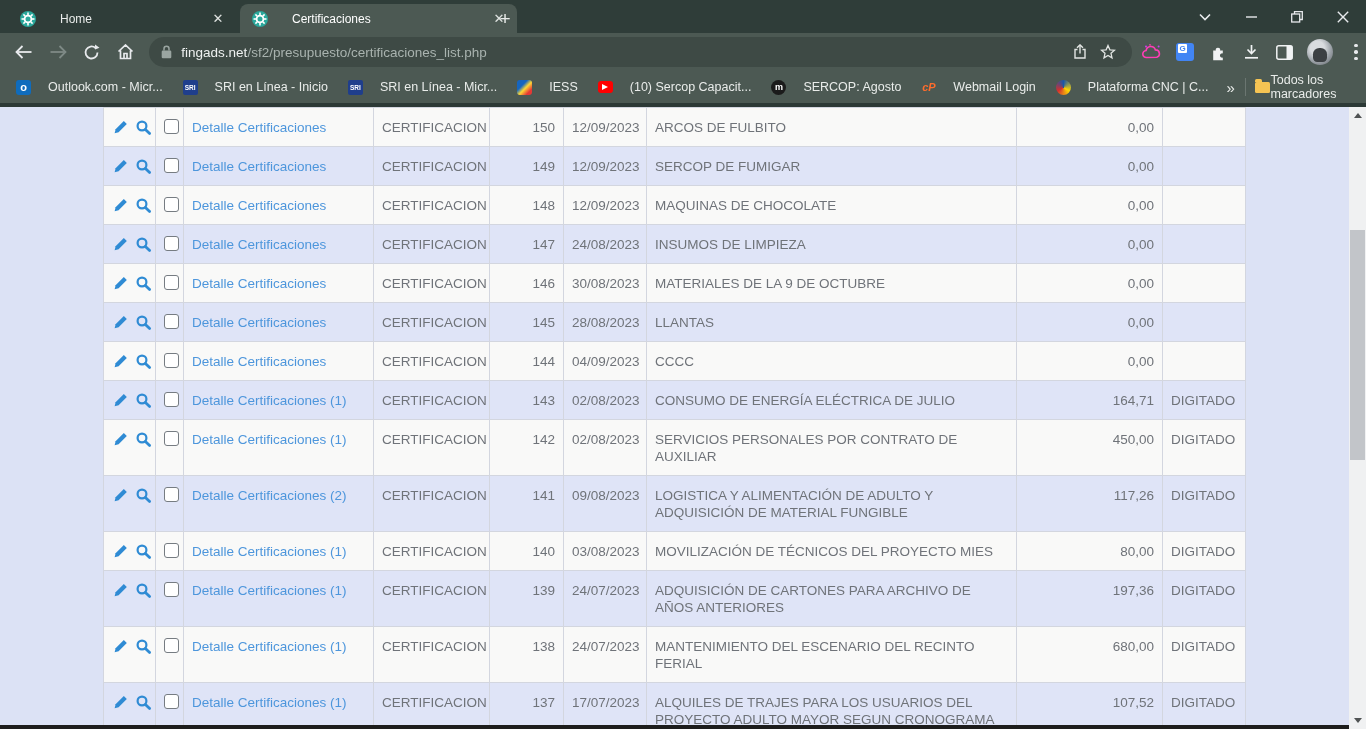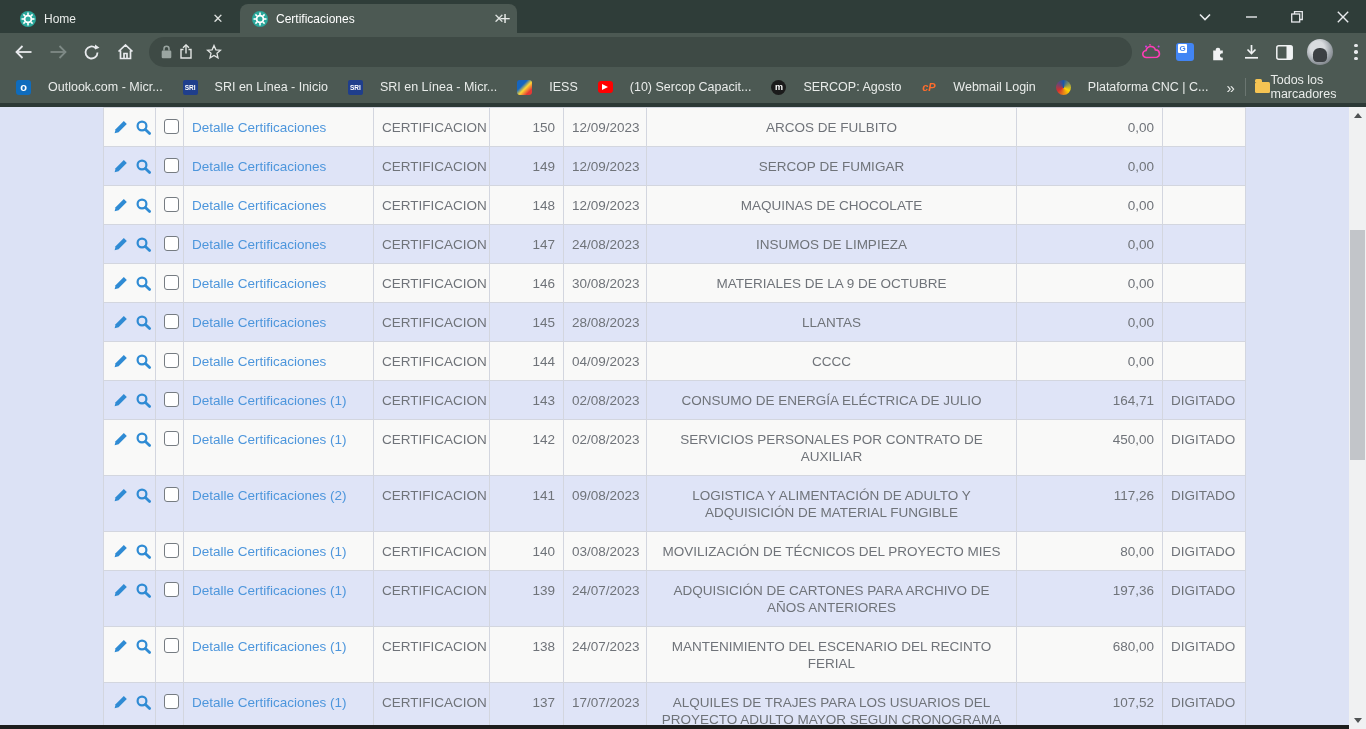--- a/index.html
+++ b/index.html
@@ -7,21 +7,21 @@
     --rowwhite:#f9f9f8; --rowalt:#dfe4f7; --cellborder:#d3d6df; --txt:#6f7379;
     --link:#4d96dc; --iconblue:#2f8bd4; --chromeicon:#e8eaed; --dimicon:#7e8a86;
   }
   *{box-sizing:border-box; margin:0; padding:0;}
   html,body{width:1366px; height:729px; overflow:hidden;}
   body{font-family:"Liberation Sans","DejaVu Sans",sans-serif; background:#fff; position:relative;}
   .browser{position:absolute; inset:0; width:1366px; height:729px;}
 
   
   .tabbar{position:absolute; left:0; top:0; width:1366px; height:33px; background:var(--frame);}
-  .tab{position:absolute; top:4px; height:29px; display:flex; align-items:center; gap:8px; padding:0 10px 0 12px; color:#e9ecea; font-size:12px;}
+  .tab{position:absolute; top:4px; height:29px; display:flex; align-items:center; gap:24px; padding:0 10px 0 12px; color:#e9ecea; font-size:12px;}
   .tab.inactive{left:8px; width:228px;}
   .tab.active{left:240px; width:277px; background:var(--surface); border-radius:8px 8px 0 0; color:#fff;}
   .tab .title{flex:1; overflow:hidden; white-space:nowrap;}
   .tab .close{font-size:13px; color:#dfe3e1; width:16px; height:16px; line-height:15px; text-align:center; border-radius:50%;}
   .favicon{width:16px; height:16px; flex:0 0 16px;}
   .newtab{position:absolute; left:492px; top:6px; width:26px; height:26px; color:#e9ecea; font-size:19px; line-height:25px; text-align:center; border-radius:50%;}
   .wincontrols{position:absolute; right:0; top:0; height:33px; display:flex; align-items:center;}
   .wbtn{width:46px; height:33px; display:flex; align-items:center; justify-content:center;}
 
   
@@ -71,21 +71,21 @@
   table.grid td{border-right:1px solid var(--cellborder); border-bottom:1px solid var(--cellborder); vertical-align:top; padding:11px 8px 10px 8px; font-size:13.5px; color:var(--txt); line-height:17px; overflow:hidden;}
   table.grid{border-left:1px solid var(--cellborder); border-top:1px solid var(--cellborder);}
   tr.alt td{background:var(--rowalt);}
   tr.even td{background:var(--rowwhite);}
   td.c-icons{padding:10px 4px 8px 8px; white-space:nowrap;}
   td.c-icons svg{vertical-align:top;}
   td.c-check{padding-top:11px; text-align:center;}
   input.rowcheck{appearance:none; -webkit-appearance:none; width:15px; height:15px; border:1px solid #767c82; border-radius:3px; background:#fff; vertical-align:top;}
   td.c-linkcell a{color:var(--link); text-decoration:none;}
   td.c-num,td.c-amount{text-align:right; padding-right:10px;}
-  td.c-desc{padding-right:10px;text-align:center;}
+  td.c-desc{padding-right:10px;}
 
   
   .scrollbar{position:absolute; right:0; top:0; width:17px; height:622px; background:#f0f1f2;}
   .sb-btn{position:absolute; left:0; width:17px; height:17px; display:flex; align-items:center; justify-content:center;}
   .sb-up{top:0;} .sb-down{bottom:0;}
   .tri-up{border-left:4px solid transparent; border-right:4px solid transparent; border-bottom:5px solid #505354;}
   .tri-down{border-left:4px solid transparent; border-right:4px solid transparent; border-top:5px solid #505354;}
   .sb-thumb{position:absolute; left:1px; top:123px; width:15px; height:230px; background:#c2c5c9;}
 
   .bottomstrip{position:absolute; left:0; top:618px; width:1349px; height:4px; background:#1d1d1d;}
@@ -189,20 +189,21 @@
     <div class="navbtn">
         <svg width="17" height="16" viewBox="0 0 17 16">
           <path d="M1.5 7.5 L8.5 1 L15.5 7.5 M3.5 6.5 V14.5 H13.5 V6.5 M7 14.5 V9.5 H10 V14.5" fill="none" stroke="#e8eaed" stroke-width="1.7"></path>
         </svg>
       </div>
     <div class="omnibox">
       <svg width="11" height="14" viewBox="0 0 11 14">
           <rect x="0.7" y="5.5" width="9.6" height="7.8" rx="1.2" fill="#9aa5a1"></rect>
           <path d="M3 5.5 V3.8 a2.5 2.5 0 0 1 5 0 V5.5" fill="none" stroke="#9aa5a1" stroke-width="1.5"></path>
         </svg>
+      <span class="urltext"><span class="domain">fingads.net</span><span class="path">/sf2/presupuesto/certificaciones_list.php</span></span>
       <span class="omni-ic">
           <svg width="16" height="16" viewBox="0 0 16 16">
             <g fill="none" stroke="#e2e5e3" stroke-width="1.4">
               <path d="M5.5 5.5 H3 V14 H13 V5.5 H10.5"></path>
               <line x1="8" y1="1" x2="8" y2="9.5"></line>
               <polyline points="5,3.8 8,0.9 11,3.8"></polyline>
             </g>
           </svg>
         </span>
       <span class="omni-ic">

